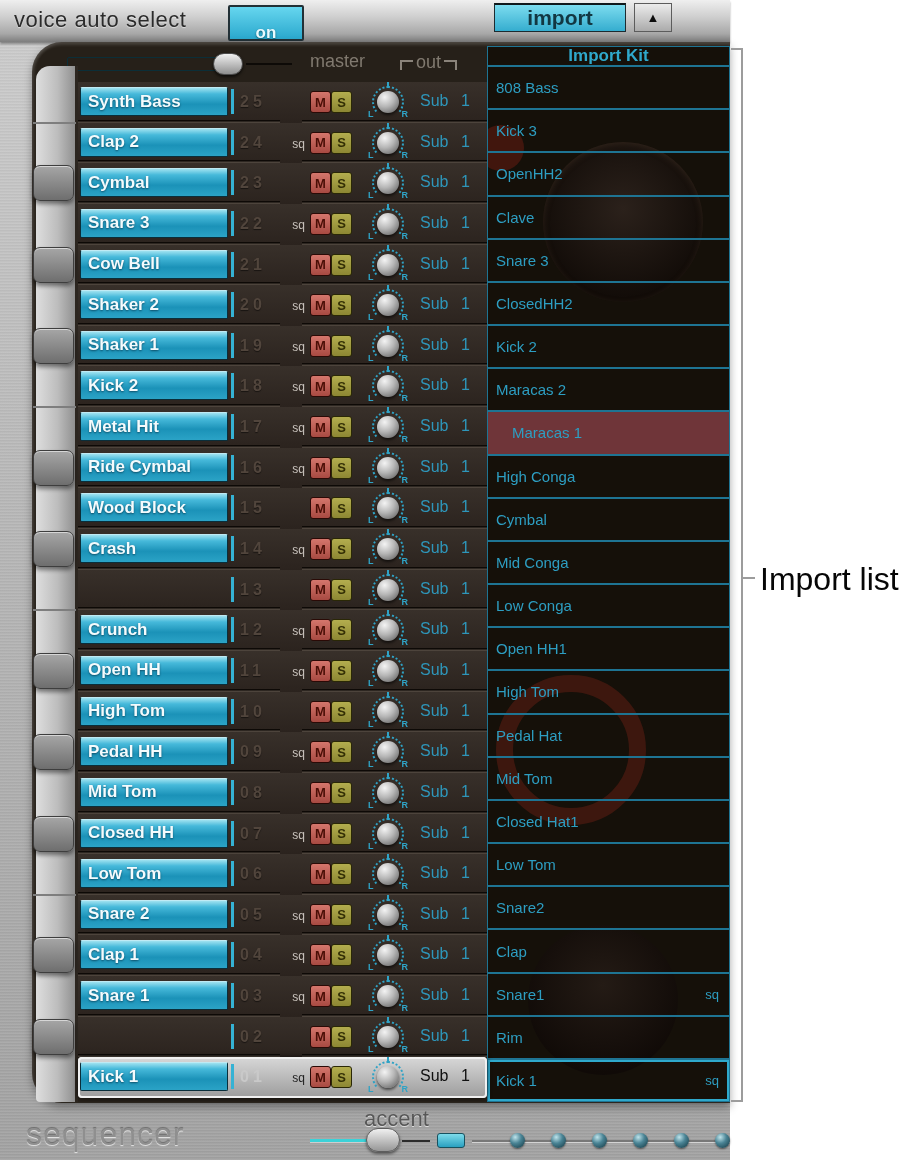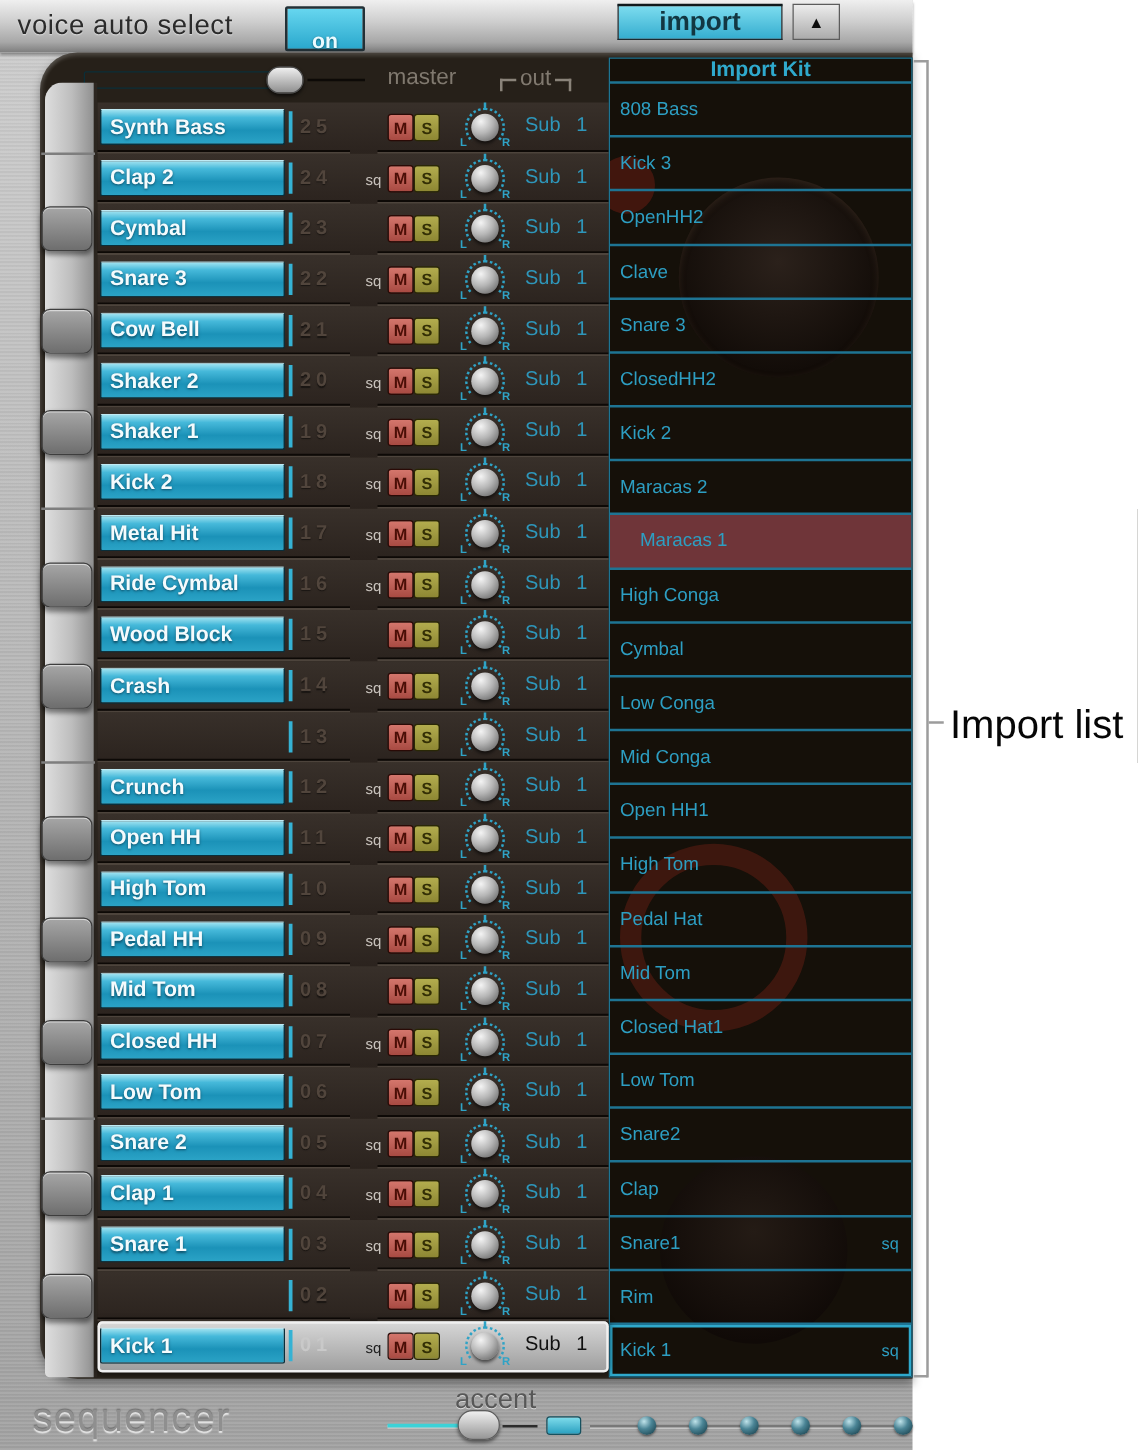--- a/index.html
+++ b/index.html
@@ -11,21 +11,21 @@
     background:linear-gradient(180deg,#cdcdcd 0%,#b9b9b9 40%,#a2a2a2 100%);}
   .metal-base::after{content:'';position:absolute;inset:0;
     background:repeating-linear-gradient(0deg,rgba(255,255,255,.07) 0 1px,rgba(0,0,0,.03) 2px 3px);}
 
   
   .top-bar{position:absolute;left:0;top:0;width:730px;height:42px;
     background:linear-gradient(180deg,#efefef 0%,#cfcfcf 40%,#a8a8a8 80%,#7d7d7d 100%);
     box-shadow:0 2px 2px rgba(0,0,0,.35);}
   .vas-label{position:absolute;left:14px;top:7px;font-size:22px;color:#2b2b2b;
     letter-spacing:.5px;text-shadow:0 1px 1px rgba(255,255,255,.55);}
-  .on-btn{position:absolute;left:228px;top:5px;width:64px;height:26px;
+  .on-btn{position:absolute;left:228px;top:5px;width:76px;height:26px;
     background:linear-gradient(180deg,#66d6ef 0%,#2aa8cd 100%);
     border:2px solid #223036;border-radius:2px;color:#eafbff;font-weight:bold;font-size:17px;
     text-shadow:0 1px 2px #065366;line-height:20px;padding:16px;cursor:pointer;}
   .import-btn{position:absolute;left:494px;top:3px;width:132px;height:29px;
     background:linear-gradient(180deg,#7cdcef 0%,#35adcf 100%);
     border:1px solid #1d2b30;border-top:2px solid #10181b;color:#123742;font-weight:bold;
     font-size:21px;padding:0;cursor:pointer;}
   .arrow-btn{position:absolute;left:634px;top:3px;width:38px;height:29px;
     background:linear-gradient(180deg,#ececec 0%,#ababab 100%);
     border:1px solid #5c5c5c;padding:0;cursor:pointer;color:#0d0d0d;font-size:13px;}
@@ -37,21 +37,21 @@
 
   
   .master-fill{position:absolute;left:67px;top:57px;width:150px;height:14px;border-radius:2px;
     background:linear-gradient(180deg,#66ccе0 0%,#5ecbe4 10%,#2396ba 100%);
     border:1px solid #0b2e38;}
   .master-knob{position:absolute;left:213px;top:53px;width:30px;height:22px;border-radius:11px;
     background:linear-gradient(180deg,#f0f0f0,#8f8f8f);border:1px solid #4c4c4c;
     box-shadow:0 2px 3px rgba(0,0,0,.6);cursor:pointer;}
   .master-tail{position:absolute;left:246px;top:63px;width:46px;height:2px;background:#0d0a07;}
   .master-label{position:absolute;left:310px;top:51px;font-size:18px;color:#80796f;}
-  .out-group{position:absolute;left:400px;top:51px;display:flex;align-items:flex-end;gap:3px;}
+  .out-group{position:absolute;left:400px;top:51px;display:flex;align-items:center;gap:3px;}
   .out-corner-l{width:13px;height:10px;border-top:2px solid #8a837a;border-left:2px solid #8a837a;margin-top:6px;}
   .out-corner-r{width:13px;height:10px;border-top:2px solid #8a837a;border-right:2px solid #8a837a;margin-top:6px;}
   .out-label{font-size:18px;color:#80796f;line-height:22px;}
 
   
   .key-strip{position:absolute;left:36px;top:66px;width:42px;height:1036px;
     background:linear-gradient(90deg,#dedede 0%,#bdbdbd 55%,#909090 100%);
     border-right:3px solid #2c2620;border-radius:14px 0 0 4px;}
 
   
@@ -677,25 +677,25 @@
           </div>
           <div class="irow">
             <span>High Conga</span>
             <span class="isq"></span>
           </div>
           <div class="irow">
             <span>Cymbal</span>
             <span class="isq"></span>
           </div>
           <div class="irow">
+            <span>Mid Conga</span>
+            <span class="isq"></span>
+          </div>
+          <div class="irow">
             <span>Low Conga</span>
-            <span class="isq"></span>
-          </div>
-          <div class="irow">
-            <span>Mid Conga</span>
             <span class="isq"></span>
           </div>
           <div class="irow">
             <span>Open HH1</span>
             <span class="isq"></span>
           </div>
           <div class="irow">
             <span>High Tom</span>
             <span class="isq"></span>
           </div>

